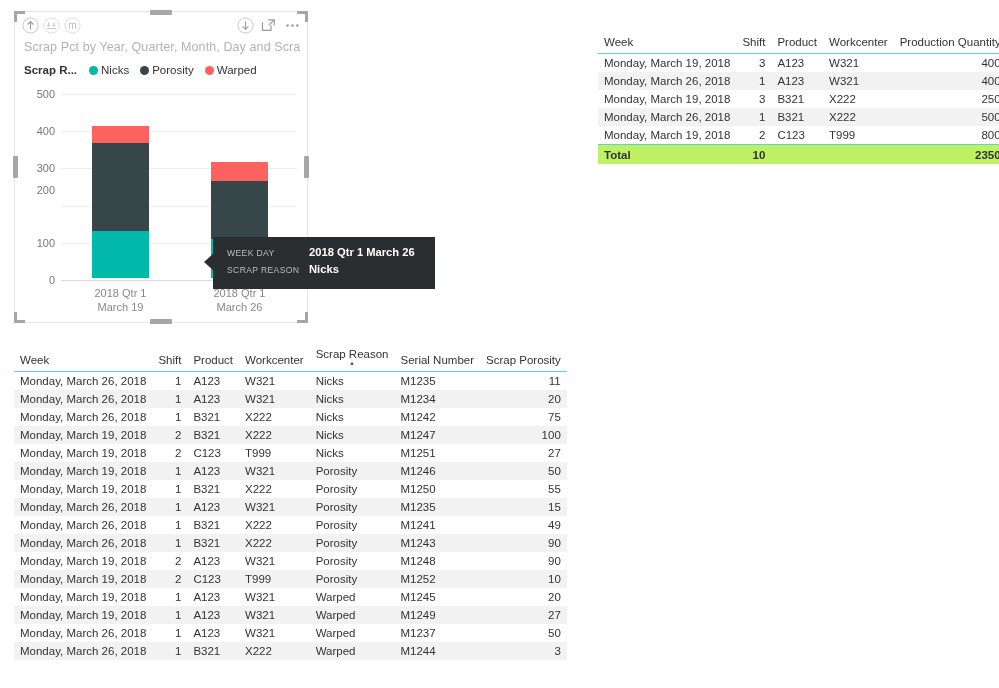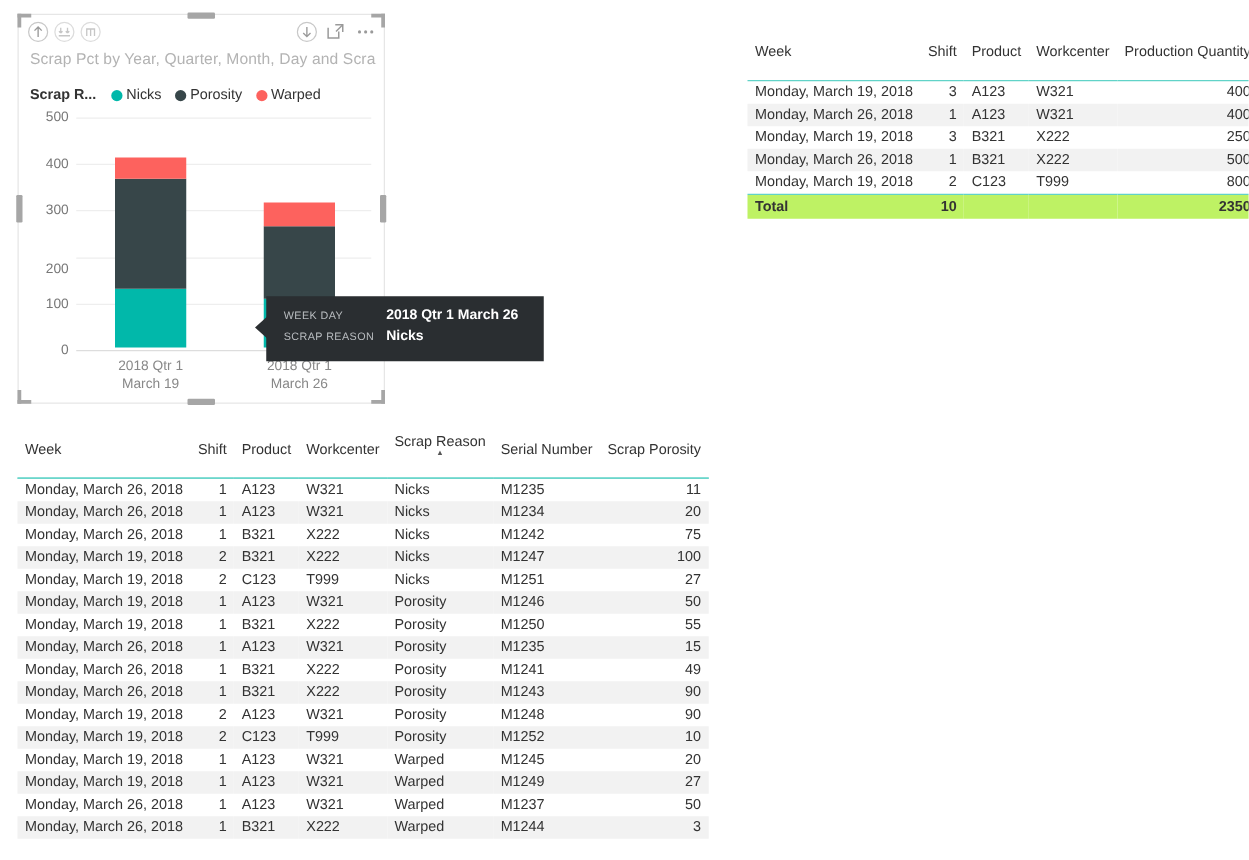--- a/index.html
+++ b/index.html
@@ -44,21 +44,21 @@
 
   #chart-title {
     position: absolute; left: 9px; top: 28px; right: 6px;
     font-size: 12.5px; color: #b3b3b3; white-space: nowrap; overflow: hidden;
     letter-spacing: .1px;
   }
 
   
   #chart-legend {
     position: absolute; left: 9px; top: 52px; right: 6px; height: 18px;
-    display: flex; align-items: flex-end; gap: 0px;
+    display: flex; align-items: flex-start; gap: 0px;
     font-size: 11.5px;
   }
   #legend-title { color: #333; font-weight: 600; font-size: 11.5px; margin-right: 12px; }
   .legend-item { display: flex; align-items: center; margin-right: 11px; }
   .legend-dot { width: 9px; height: 9px; border-radius: 50%; margin-right: 3px; flex: none; }
   .legend-label { color: #333; font-size: 11.5px; }
 
   
   #plot { position: absolute; left: 0; top: 74px; right: 0; bottom: 0; }
   .ytick {
@@ -93,21 +93,21 @@
   .tt-key {
     width: 82px; flex: none; font-size: 8.6px; color: #b9bdc0;
     letter-spacing: .35px; text-transform: uppercase;
   }
   .tt-val { font-size: 11.2px; font-weight: bold; color: #ffffff; }
 
   
   table.pbi { border-collapse: collapse; font-size: 11.5px; color: #333; }
   table.pbi th {
     font-weight: normal; color: #333; font-size: 11.5px;
-    padding: 0 6px 16px 6px; vertical-align: bottom; white-space: nowrap;
+    padding: 0 6px 5px 6px; vertical-align: bottom; white-space: nowrap;
     border-bottom: 1px solid #61d3c8;
   }
   table.pbi td {
     padding: 3px 6px; white-space: nowrap; color: #333; font-size: 11.5px;
   }
   table.pbi tbody tr.alt td { background: #f2f2f2; }
   .num { text-align: right; }
   .sort-caret { display: block; text-align: center; font-size: 6px; color: #555; line-height: 5px; margin-top: 1px; }
 
   #table-top { position: absolute; left: 598px; top: 36px; width: 392px; }
@@ -201,21 +201,21 @@
           <div class="gridline zero" style="top: 194px;"></div>
           <div class="gridline" style="top: 156.8px;"></div>
           <div class="gridline" style="top: 119.6px;"></div>
           <div class="gridline" style="top: 82.4px;"></div>
           <div class="gridline" style="top: 45.2px;"></div>
           <div class="gridline" style="top: 8px;"></div>
         </div>
       <div id="yticks">
           <div class="ytick" style="top: 194px;">0</div>
           <div class="ytick" style="top: 156.8px;">100</div>
-          <div class="ytick" style="top: 129px;">200</div>
+          <div class="ytick" style="top: 104px;">200</div>
           <div class="ytick" style="top: 82.4px;">300</div>
           <div class="ytick" style="top: 45.2px;">400</div>
           <div class="ytick" style="top: 8px;">500</div>
         </div>
       <div id="bars">
           <div class="bar-group" style="left: 31px; width: 57px; bottom: 44px; height: 186px;">
             <div class="seg" style="background: rgb(1, 184, 170); height: 47.244px; bottom: 0px;"></div>
             <div class="seg" style="background: rgb(55, 70, 73); height: 87.42px; bottom: 47.244px;"></div>
             <div class="seg" style="background: rgb(253, 98, 94); height: 17.484px; bottom: 134.664px;"></div>
           </div>

